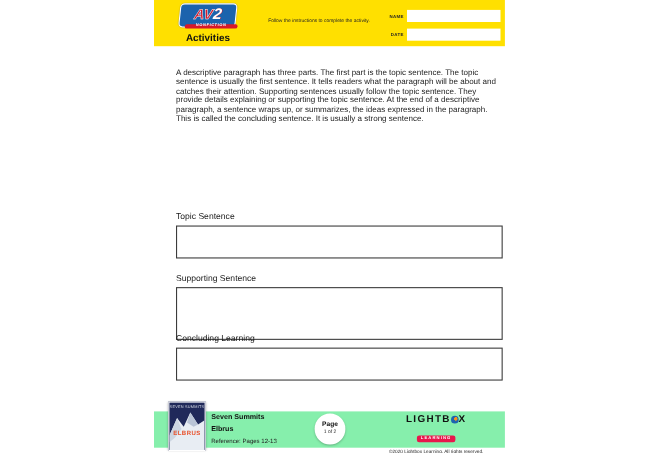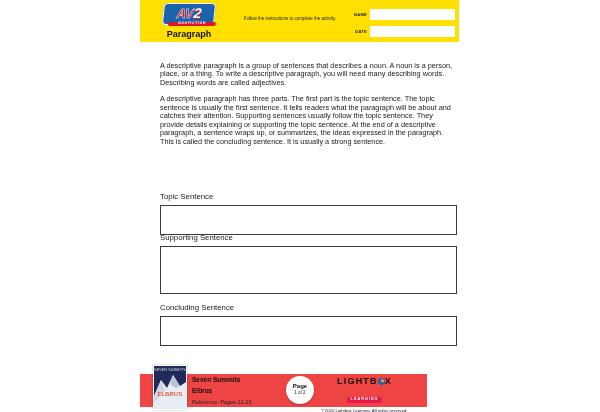--- a/index.html
+++ b/index.html
@@ -32,24 +32,24 @@
   .nd-box { width:85px; height:11px; background:#ffffff; display:block; }
 
   
   .paragraphs { position:absolute; left:160px; top:62px; width:297px; }
   .paragraphs p { font-size:7.3px; line-height:1.16; margin:0 0 8px 0; color:#1a1a1a; }
 
   .field { position:absolute; left:160px; width:325px; }
   .field-label { font-size:7.8px; color:#1a1a1a; margin-bottom:4px; }
   .answer-box { border:1.2px solid #3c3c3c; background:#fff; box-sizing:border-box; width:297px; }
   .h30 { height:30px; } .h48 { height:48px; }
-  .f1 { top:192px; } .f2 { top:233px; } .f3 { top:303px; }
+  .f1 { top:192px; } .f2 { top:248px; } .f3 { top:303px; }
 
   
-  .footer-bar { position:absolute; left:140px; top:374px; width:287px; height:33px; background:#ef4444; }
+  .footer-bar { position:absolute; left:140px; top:374px; width:319px; height:33px; background:#86efac; }
 
   .book-cover { position:absolute; left:153px; top:365px; width:34px; height:45px; box-sizing:border-box;
                 background:#20295A; border:1px solid #fff; overflow:hidden; z-index:2;
                 box-shadow:0 0 2px rgba(0,0,0,.3); }
   .cover-top { position:relative; z-index:2; font-size:3.5px; color:#d9dfe9; text-align:center;
                margin-top:2px; letter-spacing:.2px; }
   .cover-mountain { position:absolute; left:0; top:6px; width:32px; height:37px; z-index:1; }
   .cover-title { position:absolute; left:0; right:0; top:25px; z-index:3; text-align:center;
                  color:#E8542F; font-weight:bold; font-size:5.5px; letter-spacing:.4px; }
 
@@ -74,54 +74,53 @@
 <body>
 
 <div class="canvas">
 
   <div class="header-bar">
     <div class="logo">
       <div class="av2-mark">
         <span class="av2-av">AV</span><span class="av2-two">2</span>
         <div class="av2-banner">NONFICTION</div>
       </div>
-      <div class="activities">Paragraph</div>
+      <div class="activities">Activities</div>
     </div>
 
     <div class="title-block">
       <div class="subtitle">Follow the instructions to complete the activity.</div>
     </div>
 
     <div class="namedate">
       <div class="nd-row">
         <span class="nd-label">NAME</span>
         <span class="nd-box"></span>
       </div>
       <div class="nd-row">
         <span class="nd-label">DATE</span>
         <span class="nd-box"></span>
       </div>
     </div>
   </div>
 
   <div class="paragraphs">
-    <p>A descriptive paragraph is a group of sentences that describes a noun. A noun is a person, place, or a thing. To write a descriptive paragraph, you will need many describing words. Describing words are called adjectives.</p>
     <p>A descriptive paragraph has three parts. The first part is the topic sentence. The topic sentence is usually the first sentence. It tells readers what the paragraph will be about and catches their attention. Supporting sentences usually follow the topic sentence. They provide details explaining or supporting the topic sentence. At the end of a descriptive paragraph, a sentence wraps up, or summarizes, the ideas expressed in the paragraph. This is called the concluding sentence. It is usually a strong sentence.</p>
   </div>
 
   <div class="field f1">
     <div class="field-label">Topic Sentence</div>
     <div class="answer-box h30"></div>
   </div>
   <div class="field f2">
     <div class="field-label">Supporting Sentence</div>
     <div class="answer-box h48"></div>
   </div>
   <div class="field f3">
-    <div class="field-label">Concluding Sentence</div>
+    <div class="field-label">Concluding Learning</div>
     <div class="answer-box h30"></div>
   </div>
 
   <div class="footer-bar">
     <div class="series-l1">Seven Summits</div>
     <div class="series-l2">Elbrus</div>
     <div class="series-l3">Reference: Pages 12-13</div>
 
     <div class="page-circle">
       <div class="pc-l1">Page</div>

